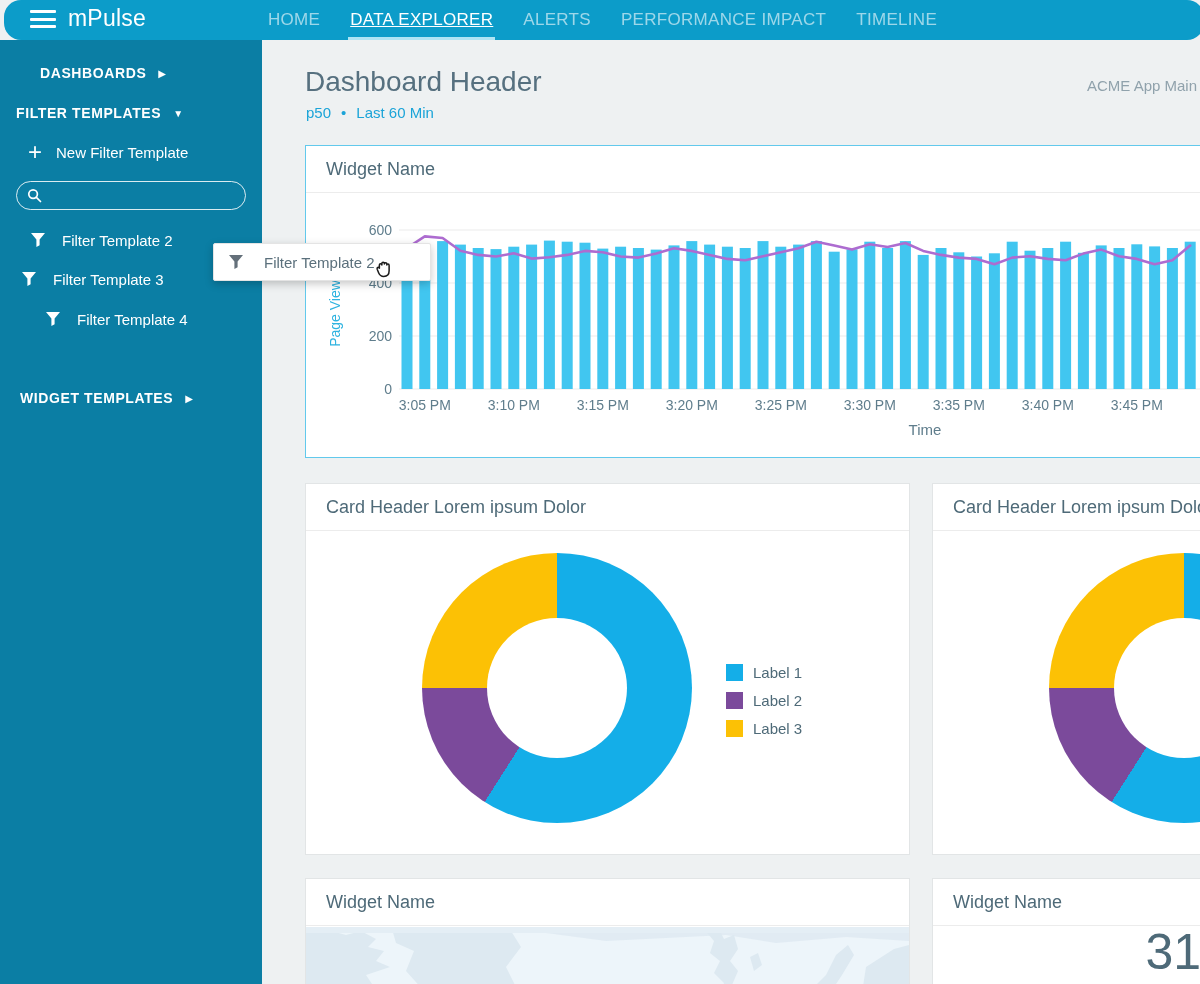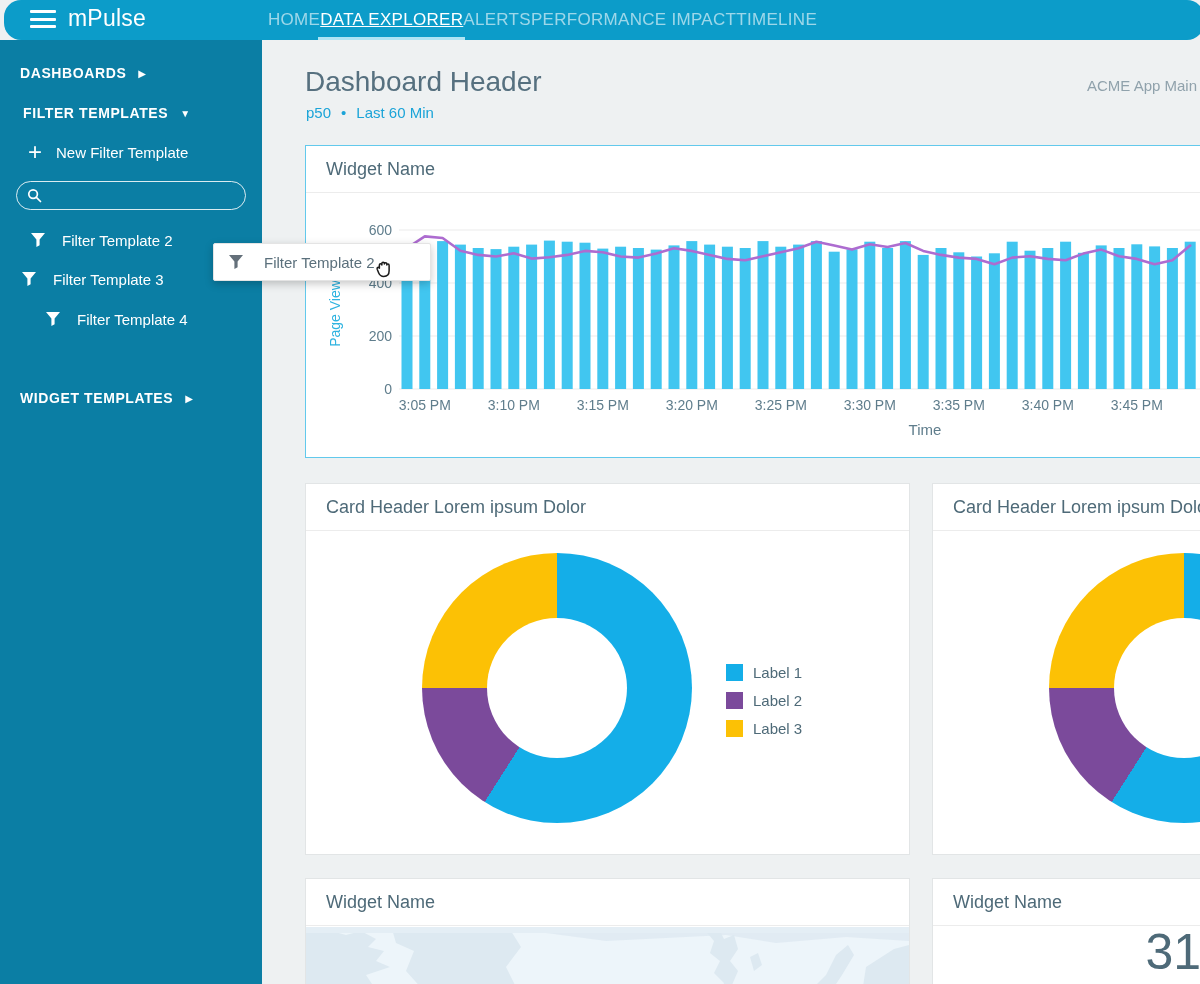--- a/index.html
+++ b/index.html
@@ -5,21 +5,21 @@
   * { margin:0; padding:0; box-sizing:border-box; }
   html,body { width:1200px; height:984px; overflow:hidden; background:#eef1f2;
     font-family:"Liberation Sans", sans-serif; }
   .stage { position:relative; width:1200px; height:984px; overflow:hidden; }
 
   
   .topbar { position:absolute; left:4px; top:0; width:1200px; height:40px; background:#0c9cc9; z-index:30;border-radius:17px; }
   .hamburger { position:absolute; left:26px; top:10px; width:26px; height:20px; cursor:pointer; }
   .hamburger span { display:block; height:3px; background:#fff; margin-bottom:4.5px; border-radius:1px; }
   .logo { position:absolute; left:64px; top:5px; color:#fff; font-size:23px; font-weight:400; letter-spacing:.2px; }
-  .nav { position:absolute; left:264px; top:0; height:40px; display:flex; align-items:flex-start; }
+  .nav { position:absolute; left:264px; top:0; height:40px; display:flex; align-items:flex-start; gap:30px; }
   .nav-item { position:relative; height:40px; display:flex; align-items:center; color:rgba(255,255,255,.6);
     font-size:17px; letter-spacing:.3px; cursor:pointer; white-space:nowrap; }
   .nav-item.active { color:#fff;text-decoration:underline; }
   .nav-item.active::after { content:''; position:absolute; left:-2px; right:-2px; bottom:0; height:3px; background:#aee4f4; }
 
   
   .sidebar { position:absolute; left:0; top:40px; width:262px; height:944px; background:#0b7ea4; z-index:20; color:#fff; }
   .side-row { position:absolute; left:0; width:262px; height:24px; display:flex; align-items:center; cursor:pointer; color:#fff; }
   .side-caps { font-size:14px; font-weight:700; letter-spacing:.6px; }
   .caret { font-size:10px; margin-left:12px; }
@@ -91,25 +91,25 @@
       <div class="nav-item">
           <span>PERFORMANCE IMPACT</span>
         </div>
       <div class="nav-item">
           <span>TIMELINE</span>
         </div>
     </div>
   </div>
 
   <div class="sidebar">
-    <div class="side-row" style="top:21px; padding-left:20px;">
+    <div class="side-row" style="top:21px; padding-left:20px;margin-left:20px;">
       <span class="side-caps">DASHBOARDS</span>
       <span class="caret">▶</span>
     </div>
-    <div class="side-row" style="top:61px; padding-left:23px;">
+    <div class="side-row" style="top:61px; padding-left:16px;">
       <span class="side-caps">FILTER TEMPLATES</span>
       <span class="caret">▼</span>
     </div>
     <div class="side-row" style="top:100px; padding-left:28px;">
       <span class="plus-glyph">+</span>
       <span class="side-label">New Filter Template</span>
     </div>
     <div class="searchbox">
       <svg width="15" height="15" viewBox="0 0 16 16">
         <circle cx="6.5" cy="6.5" r="4.6" fill="none" stroke="#fff" stroke-width="1.8"></circle>

